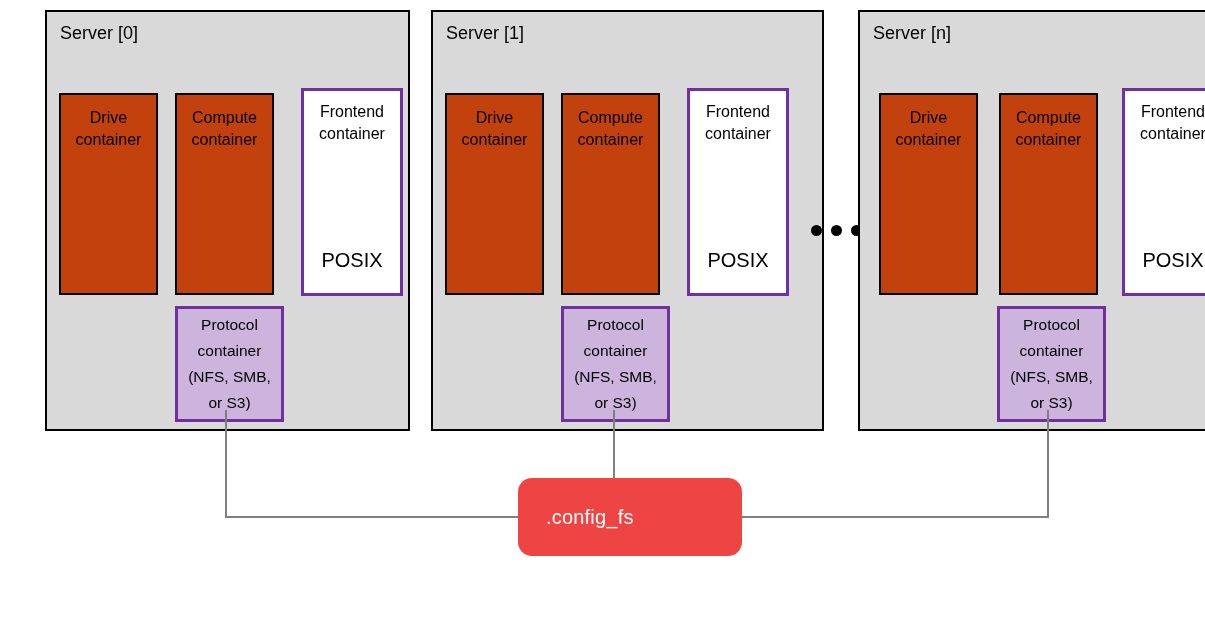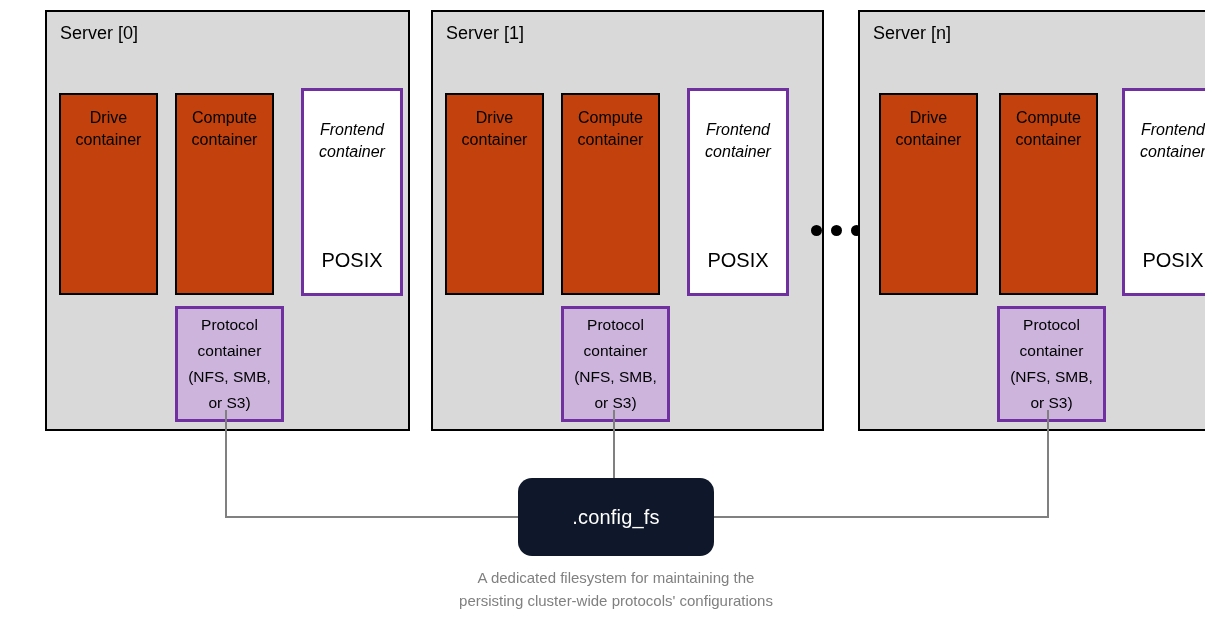--- a/index.html
+++ b/index.html
@@ -62,22 +62,21 @@
   .box.protocol {
     background: #ccb4dd;
     border: 3px solid #7030a0;
     justify-content: center;
   }
   .box-label {
     padding-top: 12px;
     white-space: pre-line;
   }
   .box.frontend .box-label {
-    padding-top: 28px;
-    font-style: italic;
+    padding-top: 10px;
   }
   .posix-label {
     padding-bottom: 22px;
     font-size: 20px;
     line-height: 22px;
   }
   .box.protocol .box-label {
     padding-top: 0;
     font-size: 15.5px;
     line-height: 26px;
@@ -102,28 +101,29 @@
   .line {
     position: absolute;
     background: #808080;
   }
   .line.v { width: 2px; }
   .line.h { height: 2px; }
 
   
   .config-node {
     position: absolute;
-    background: #0f172a;
+    background: #ef4444;
     border-radius: 14px;
     display: flex;
     align-items: center;
-    justify-content: center;
+    justify-content: flex-start;
     color: #ffffff;
     font-size: 20px;
     letter-spacing: 0.2px;
+    padding-left: 28px;
   }
 
   
   .caption {
     position: absolute;
     color: #808080;
     font-size: 15px;
     line-height: 23px;
     text-align: center;
     white-space: pre-line;
@@ -226,16 +226,14 @@
 
   <div class="line v" style="left:576px; top:410px; width:2px; height:70px;"></div>
 
   <div class="line v" style="left:1010px; top:410px; width:2px; height:107px;"></div>
   <div class="line h" style="left:674px; top:516px; width:338px; height:2px;"></div>
 
   <div class="config-node" style="left:481px; top:478px; width:196px; height:78px;">
     <span>.config_fs</span>
   </div>
 
-  <div class="caption" style="left:379px; top:566px; width:400px;">A dedicated filesystem for maintaining the
-persisting cluster-wide protocols' configurations</div>
 
 </div>
 
 </body></html>

